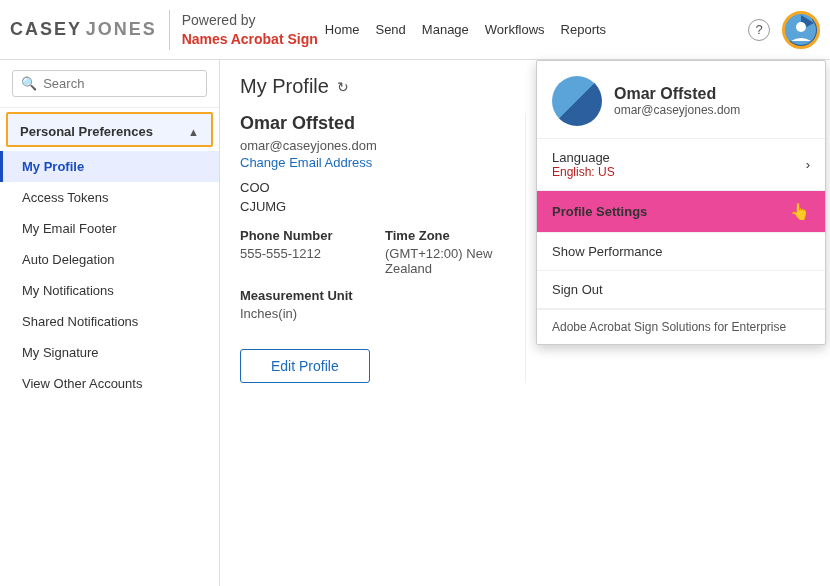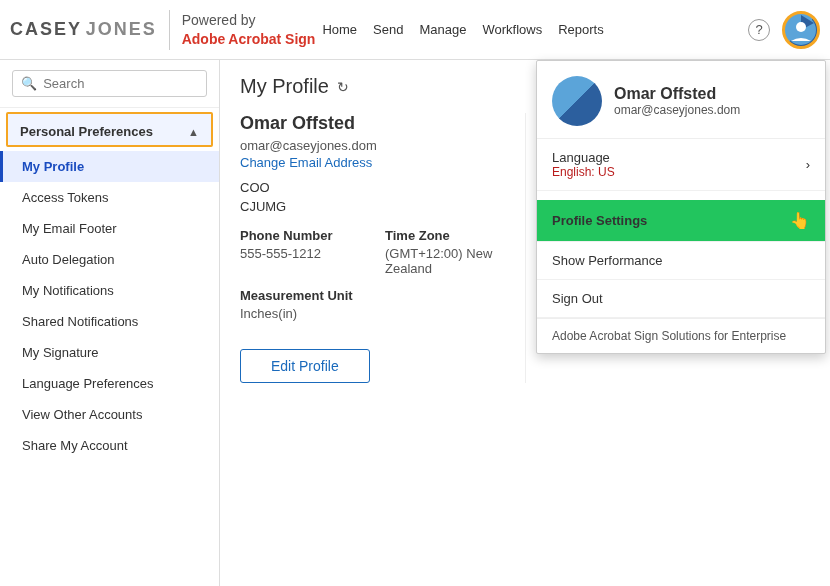--- a/index.html
+++ b/index.html
@@ -66,21 +66,21 @@
     .content-right { border-left: 1px solid #eee; padding-left: 15px; }
 
     
     .dropdown-overlay { position: absolute; top: 60px; right: 4px; width: 290px; background: #fff; border: 1px solid #ccc; box-shadow: 0 4px 12px rgba(0,0,0,0.2); z-index: 100; border-radius: 2px; }
     .dropdown-user-header { display: flex; align-items: center; gap: 12px; padding: 15px 15px 12px 15px; border-bottom: 1px solid #eee; }
     .dropdown-avatar { width: 50px; height: 50px; border-radius: 50%; background: linear-gradient(135deg, #5ba4d9 50%, #2c5f9e 50%); flex-shrink: 0; }
     .dropdown-user-name { font-size: 16px; font-weight: bold; color: #333; }
     .dropdown-user-email { font-size: 12px; color: #555; }
 
     .dropdown-menu-item { display: flex; align-items: center; justify-content: space-between; padding: 11px 15px; cursor: pointer; font-size: 13px; color: #333; border-bottom: 1px solid #f0f0f0; }
-    .dropdown-menu-item.active-item { background: #22c55e; font-weight: bold; margin-top: 9px; }
+    .dropdown-menu-item.active-item { background: #ec4899; font-weight: bold; }
     .dropdown-sub { font-size: 12px; color: #b91c1c; }
 
     .cursor-hand { display: inline-block; font-size: 20px; margin-left: 5px; }
 
     .enterprise-label { padding: 10px 15px; font-size: 12px; color: #555; border-top: 1px solid #eee; }
 
     
     .casey-logo { display: flex; align-items: center; }
     .casey-text { font-family: 'Arial Black', sans-serif; font-size: 18px; font-weight: 900; color: #555; letter-spacing: 2px; text-transform: uppercase; }
     .jones-text { font-family: 'Arial Black', sans-serif; font-size: 18px; font-weight: 900; color: #888; letter-spacing: 2px; text-transform: uppercase; }
@@ -90,21 +90,21 @@
 
 <div class="header">
   <div class="casey-logo">
     <span class="casey-text">CASEY</span>
     <span>&nbsp;</span>
     <span class="jones-text">JONES</span>
   </div>
   <div style="width:1px; height:40px; background:#ccc; margin: 0 12px;"></div>
   <div class="powered-by">
     <div style="font-size:14px;color:#555;">Powered by</div>
-    <div><span style="font-size:14px;font-weight:bold;color:#d7372a;">Adobe</span> <span style="font-size:14px;font-weight:bold;color:#d7372a;">Acrobat Sign</span></div>
+    <div><span style="font-size:14px;font-weight:bold;color:#d7372a;">Names</span> <span style="font-size:14px;font-weight:bold;color:#d7372a;">Acrobat Sign</span></div>
   </div>
   <nav class="nav-links">
     <a class="nav-link">Home</a>
     <a class="nav-link">Send</a>
     <a class="nav-link">Manage</a>
     <a class="nav-link">Workflows</a>
     <a class="nav-link">Reports</a>
   </nav>
   <div class="header-right">
     <div class="help-icon">?</div>
@@ -148,27 +148,21 @@
       <div class="sidebar-item">
         <span>My Notifications</span>
       </div>
       <div class="sidebar-item">
         <span>Shared Notifications</span>
       </div>
       <div class="sidebar-item">
         <span>My Signature</span>
       </div>
       <div class="sidebar-item">
-        <span>Language Preferences</span>
-      </div>
-      <div class="sidebar-item">
         <span>View Other Accounts</span>
-      </div>
-      <div class="sidebar-item">
-        <span>Share My Account</span>
       </div>
     </div>
   </div>
 
   <div class="content">
     <div class="page-title">
       <h2>My Profile</h2>
       <span class="refresh-icon">↻</span>
     </div>
 

